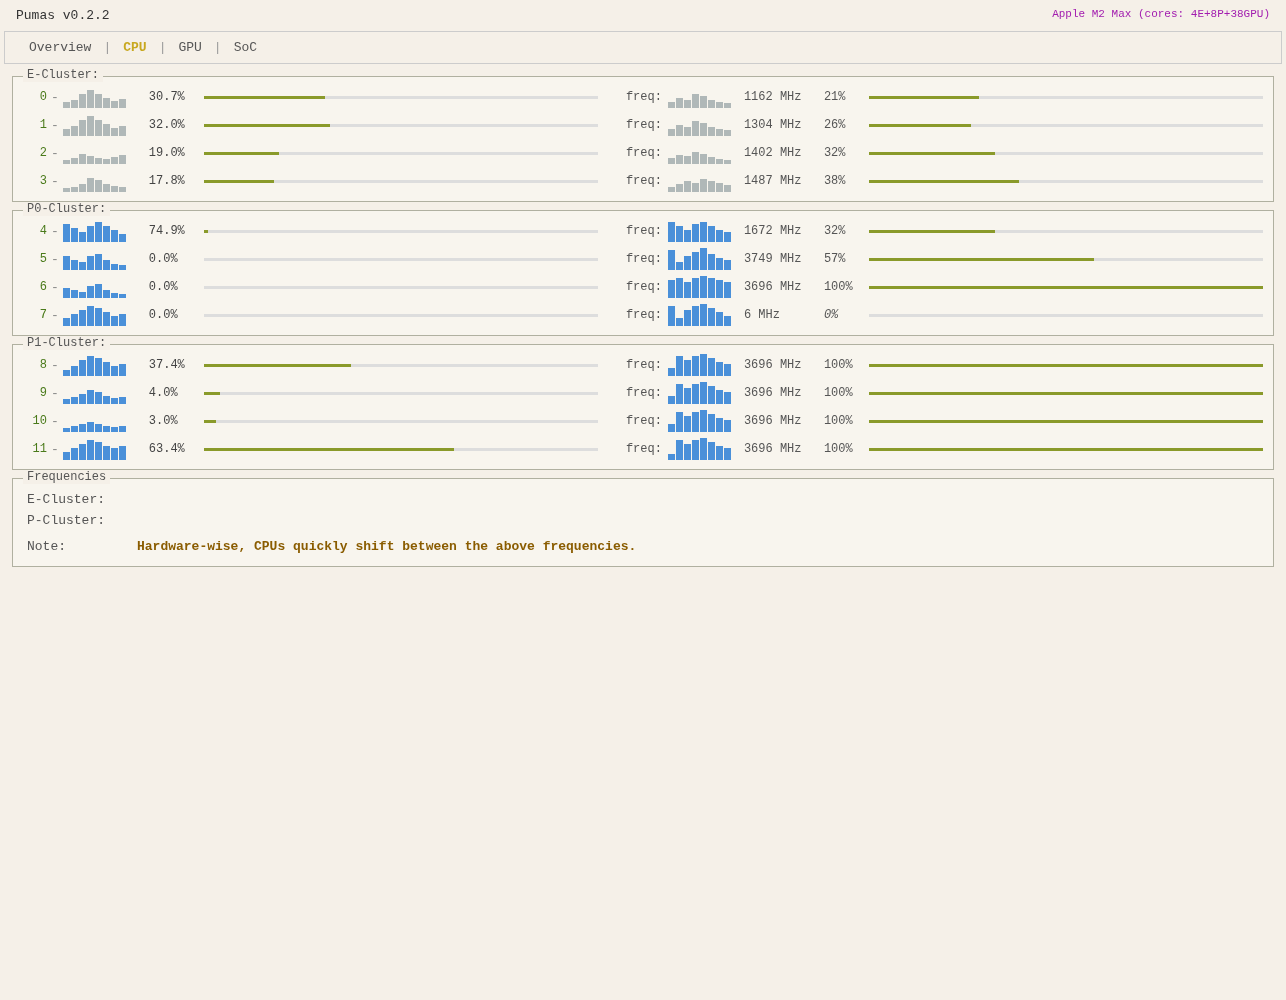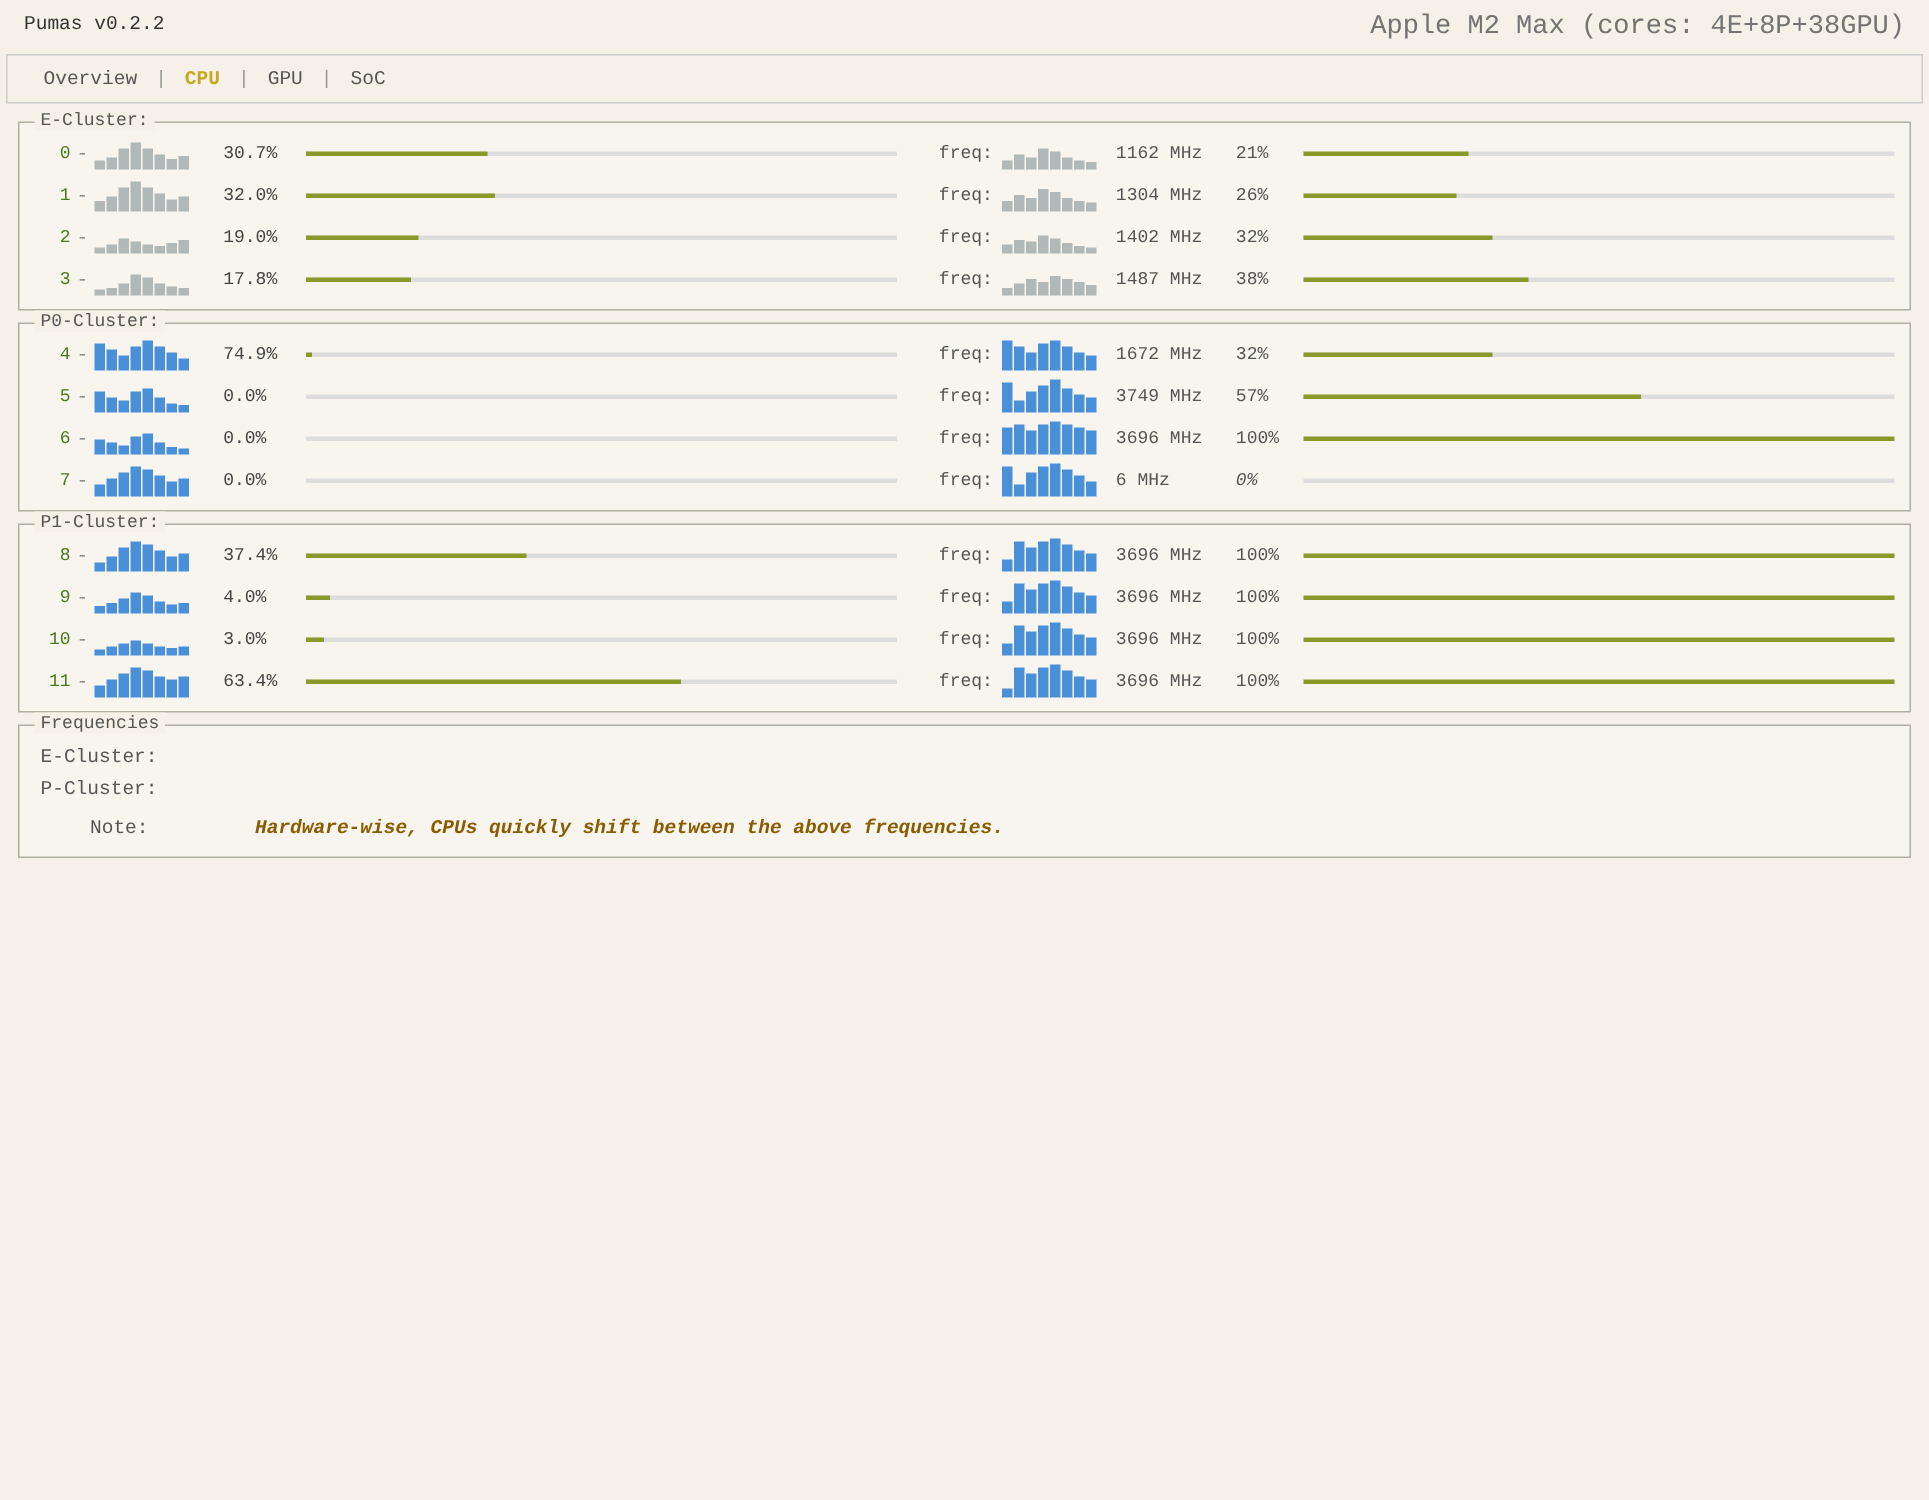--- a/index.html
+++ b/index.html
@@ -10,22 +10,22 @@
       color: #333;
       padding: 0;
     }
     .app-header {
       display: flex;
       justify-content: space-between;
       padding: 8px 16px;
       background: #f5f0e8;
     }
     .app-device {
-      color: #737373;
-      font-size: 18px;
+      color: #a21caf;
+      font-size: 11px;
       text-align: right;
     }
     .tabs-bar {
       border: 1px solid #ccc;
       border-bottom: 1px solid #ccc;
       padding: 6px 12px;
       display: flex;
       align-items: center;
       gap: 0;
       background: #f5f0e8;
@@ -177,33 +177,31 @@
     .freq-info-val {
       color: #8a5c00;
       font-weight: bold;
       flex: 1;
       letter-spacing: 0.5px;
     }
     .note-row {
       display: flex;
       padding: 8px 0 2px 0;
       font-size: 13px;
-      margin-left: 33px;
     }
     .note-key {
       width: 110px;
       color: #555;
     }
     .note-val {
       color: #8a5c00;
       font-weight: bold;
       flex: 1;
     }
     .italic-val {
-      font-style: italic;
     }
   </style>
 </head>
 <body>
 
 <div>
   <div class="app-header">
     <span>Pumas v0.2.2</span>
     <span class="app-device">Apple M2 Max (cores: 4E+8P+38GPU)</span>
   </div>

